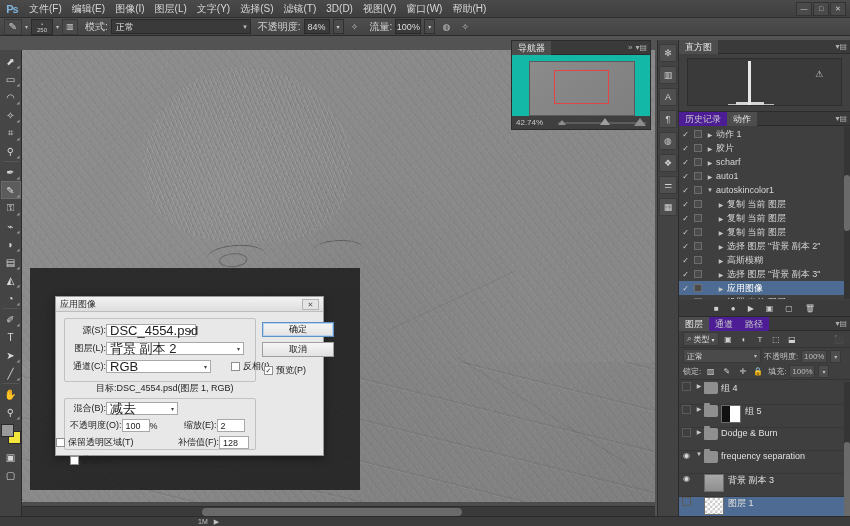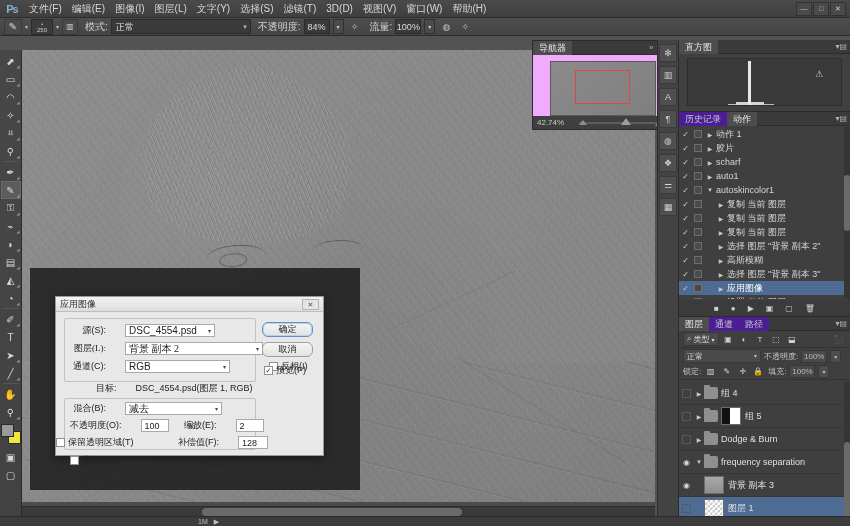--- a/index.html
+++ b/index.html
@@ -155,22 +155,22 @@
   }
   .poco .l1 { font-size:21px; letter-spacing:1px; }
   .hscroll-canvas {
     position:absolute; left:22px; bottom:10px; width:633px; height:10px;
     background:#3a3a3a; border-top:1px solid #2c2c2c;
   }
   .hscroll-canvas .thumb { position:absolute; left:180px; top:1px; width:260px; height:8px; background:#6a6a6a; border-radius:4px; }
 
   
   .navigator {
-    position:absolute; left:532px; top:40px; width:140px; height:90px;
-    background:#f0abfc; border:1px solid #2b2b2b;
+    position:absolute; left:511px; top:40px; width:140px; height:90px;
+    background:#14b8a6; border:1px solid #2b2b2b;
   }
   .panel-tabrow {
     height:14px; background:#3a3a3a; border-bottom:1px solid #2b2b2b;
     display:flex; align-items:center;
   }
   .panel-tab {
     height:14px; line-height:14px; padding:0 6px; font-size:9px; color:#c8c8c8;
     background:#4c1d95;
   }
   .panel-tab.sel { background:#4d4d4d; color:#e6e6e6; }
@@ -251,21 +251,21 @@
   }
   .lp-blend:after { content:"\25BE"; position:absolute; right:3px; top:0; font-size:6px; color:#bbb; }
   .lp-lbl { font-size:8px; color:#c2c2c2; white-space:nowrap; }
   .lp-val { width:26px; height:13px; background:#4a4a4a; border:1px solid #383838; color:#bbb;
             font-size:8px; text-align:center; line-height:12px; }
   .lp-arrow { width:11px; height:13px; background:#4d4d4d; border:1px solid #383838; font-size:6px;
               text-align:center; line-height:12px; color:#bbb; }
   .lp-row3 { height:16px; display:flex; align-items:center; gap:3px; padding:0 4px; border-bottom:1px solid #333; }
 
   .layer-list { position:absolute; left:0; top:65px; width:165px; height:166px; overflow:hidden; }
-  .layer-row { height:23px; display:flex; align-items:center; border-bottom:1px solid #373737; }
+  .layer-row { height:23px; display:flex; align-items:flex-start; border-bottom:1px solid #373737; }
   .layer-row.sel { background:#4e6c93; }
   .lr-eye { width:15px; text-align:center; font-size:8px; color:#d8d8d8; }
   .lr-tri { width:10px; text-align:center; font-size:6px; color:#cacaca; }
   .lr-thumb { width:20px; height:18px; border:1px solid #6b6b6b; margin-right:4px; flex:none; }
   .lr-name { font-size:9px; color:#e0e0e0; white-space:nowrap; overflow:hidden; text-overflow:ellipsis; }
   .lr-folder { width:14px; height:12px; background:#8f8f8f; border-radius:1px 2px 2px 1px; margin-right:3px; position:relative; flex:none; }
   .lr-folder:before { content:""; position:absolute; left:0; top:-2px; width:6px; height:3px; background:#8f8f8f; border-radius:1px; }
   .lyr-scroll { position:absolute; right:0; top:65px; width:6px; height:166px; background:#353535; }
   .lyr-scroll .thumb { position:absolute; left:0; top:60px; width:6px; height:86px; background:#6a6a6a; border-radius:3px; }
 
@@ -297,38 +297,38 @@
     display:flex; align-items:center; padding:0 4px; font-size:9px; color:#333;
   }
   .dlg-x {
     margin-left:auto; width:17px; height:11px; border:1px solid #b4b4b4; background:#e4e4e4;
     font-size:7px; text-align:center; line-height:10px; color:#555;
   }
   .dlg-body { position:relative; height:144px; }
   .grp {
     position:absolute; border:1px solid #c2c2c2; border-radius:2px;
   }
-  .fld-row { position:absolute; display:flex; align-items:center; gap:19px; }
+  .fld-row { position:absolute; display:flex; align-items:center; gap:0; }
   .fld-lbl { text-align:right; color:#222; font-size:9px; white-space:nowrap; }
   .combo {
-    height:13px; background:#fff; border:1px solid #a8a8a8; font-size:10px; color:#222;
+    height:13px; background:#fff; border:1px solid #a8a8a8; font-size:13px; color:#222;
     padding-left:3px; line-height:12px; position:relative;
   }
   .combo:after { content:"\25BE"; position:absolute; right:3px; top:0; font-size:6px; color:#444; }
   .txtin {
     height:13px; background:#fff; border:1px solid #a8a8a8; font-size:9px; color:#222;
     padding-left:3px; line-height:12px;
   }
   .chk { display:flex; align-items:center; gap:3px; font-size:9px; color:#222; }
   .chkbox { width:9px; height:9px; border:1px solid #8f8f8f; background:#fff;
             font-size:7px; line-height:8px; text-align:center; color:#222; }
   .chkbox.on:after { content:"\2713"; }
   .dbtn {
-    width:51px; height:15px; background:linear-gradient(#f6f6f6,#e2e2e2);
-    border:1px solid #9f9f9f; border-radius:6px; font-size:9px; color:#1c1c1c;
+    width:72px; height:15px; background:linear-gradient(#f6f6f6,#e2e2e2);
+    border:1px solid #9f9f9f; border-radius:0; font-size:9px; color:#1c1c1c;
     display:flex; align-items:center; justify-content:center;
   }
   .dbtn.primary { border-color:#5f93c7; box-shadow:0 0 0 1px #b7d3ec inset; }
   .plain { position:absolute; font-size:9px; color:#222; white-space:nowrap; }
 </style>
 </head>
 <body>
 
 <div id="app">
 
@@ -725,21 +725,21 @@
     </div>
     <div class="dlg-body">
 
       <div class="grp" style="left:8px; top:6px; width:192px; height:64px;"></div>
 
       <div class="fld-row" style="left:14px; top:12px;">
         <span class="fld-lbl" style="width:36px;">源(S):</span>
         <div class="combo" style="width:90px;">DSC_4554.psd</div>
       </div>
 
-      <div class="fld-row" style="left:14px; top:30px;font-family:Liberation Serif, serif;">
+      <div class="fld-row" style="left:14px; top:30px;">
         <span class="fld-lbl" style="width:36px;">图层(L):</span>
         <div class="combo" style="width:138px;">背景 副本 2</div>
       </div>
 
       <div class="fld-row" style="left:14px; top:48px;">
         <span class="fld-lbl" style="width:36px;">通道(C):</span>
         <div class="combo" style="width:105px;">RGB</div>
         <div class="chk" style="margin-left:20px;">
           <span class="chkbox"></span>
           <span>反相(I)</span>
@@ -748,21 +748,21 @@
 
       <div class="fld-row" style="left:40px; top:70px;">
         <span class="fld-lbl">目标:</span>
         <span class="plain" style="position:static;">DSC_4554.psd(图层 1, RGB)</span>
       </div>
 
       <div class="grp" style="left:8px; top:86px; width:192px; height:52px;"></div>
 
       <div class="fld-row" style="left:14px; top:90px;">
         <span class="fld-lbl" style="width:36px;">混合(B):</span>
-        <div class="combo" style="width:97px;">减去</div>
+        <div class="combo" style="width:72px;">减去</div>
       </div>
 
       <div class="fld-row" style="left:14px; top:107px;">
         <span class="fld-lbl">不透明度(O):</span>
         <div class="txtin" style="width:28px;">100</div>
         <span>%</span>
       </div>
 
       <div class="fld-row" style="left:128px; top:107px;">
         <span class="fld-lbl">缩放(E):</span>

